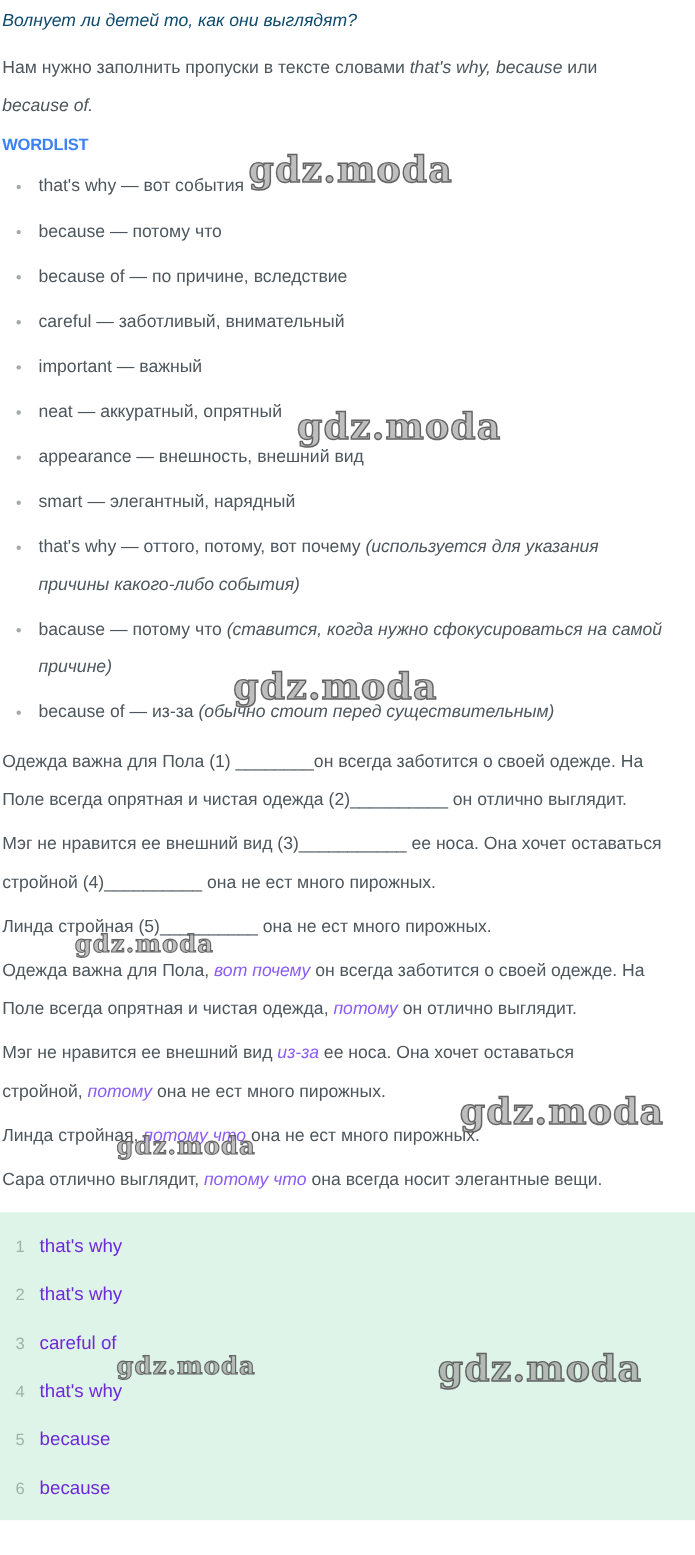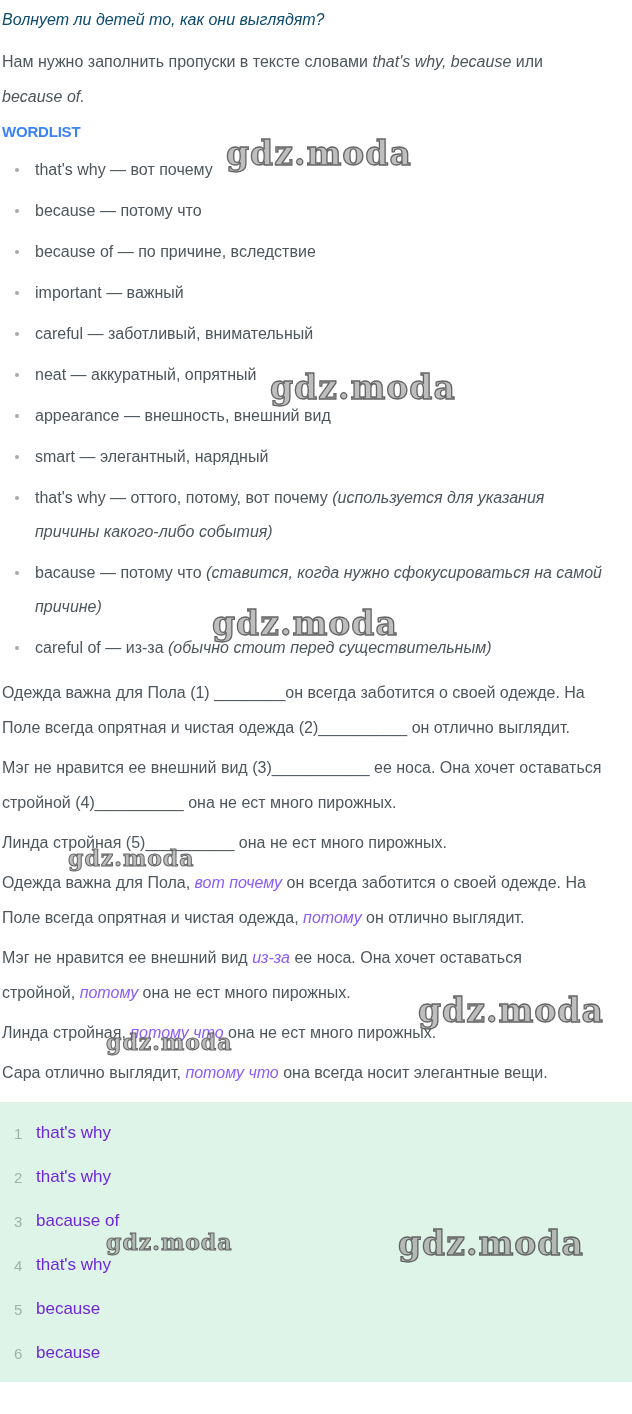--- a/index.html
+++ b/index.html
@@ -96,33 +96,33 @@
 </style>
 </head>
 <body>
 
 <main class="doc">
   <p class="para q-title">Волнует ли детей то, как они выглядят?</p>
   <p class="para"><span>Нам нужно заполнить пропуски в тексте словами </span><span class="s-i">that's why, because</span><span> или
 </span><span class="s-i">because of.</span></p>
   <h3 class="wordlist-h">WORDLIST</h3>
   <ul class="wordlist">
-      <li><span>that's why — вот почему</span></li>
+      <li><span>that's why — вот события</span></li>
       <li><span>because — потому что</span></li>
       <li><span>because of — по причине, вследствие</span></li>
+      <li><span>careful — заботливый, внимательный</span></li>
       <li><span>important — важный</span></li>
-      <li><span>careful — заботливый, внимательный</span></li>
       <li><span>neat — аккуратный, опрятный</span></li>
       <li><span>appearance — внешность, внешний вид</span></li>
       <li><span>smart — элегантный, нарядный</span></li>
       <li><span>that's why — оттого, потому, вот почему </span><span class="s-i">(используется для указания
 причины какого-либо события)</span></li>
       <li><span>bacause — потому что </span><span class="s-i">(ставится, когда нужно сфокусироваться на самой
 причине)</span></li>
-      <li><span>careful of — из-за </span><span class="s-i">(обычно стоит перед существительным)</span></li>
+      <li><span>because of — из-за </span><span class="s-i">(обычно стоит перед существительным)</span></li>
     </ul>
   <p class="para"><span>Одежда важна для Пола (1) ________он всегда заботится о своей одежде. На
 Поле всегда опрятная и чистая одежда (2)__________ он отлично выглядит.</span></p>
   <p class="para"><span>Мэг не нравится ее внешний вид (3)___________ ее носа. Она хочет оставаться
 стройной (4)__________ она не ест много пирожных.</span></p>
   <p class="para"><span>Линда стройная (5)__________ она не ест много пирожных.</span></p>
   <p class="para"><span>Одежда важна для Пола, </span><span class="s-bi">вот почему</span><span> он всегда заботится о своей одежде. На
 Поле всегда опрятная и чистая одежда, </span><span class="s-bi">потому</span><span> он отлично выглядит.</span></p>
   <p class="para"><span>Мэг не нравится ее внешний вид </span><span class="s-bi">из-за</span><span> ее носа. Она хочет оставаться
 стройной, </span><span class="s-bi">потому</span><span> она не ест много пирожных.</span></p>
@@ -134,21 +134,21 @@
     <div class="ans-row">
       <span class="ans-num">1</span>
       <span class="ans-text">that's why</span>
     </div>
     <div class="ans-row">
       <span class="ans-num">2</span>
       <span class="ans-text">that's why</span>
     </div>
     <div class="ans-row">
       <span class="ans-num">3</span>
-      <span class="ans-text">bacause of</span>
+      <span class="ans-text">careful of</span>
     </div>
     <div class="ans-row">
       <span class="ans-num">4</span>
       <span class="ans-text">that's why</span>
     </div>
     <div class="ans-row">
       <span class="ans-num">5</span>
       <span class="ans-text">because</span>
     </div>
     <div class="ans-row">

